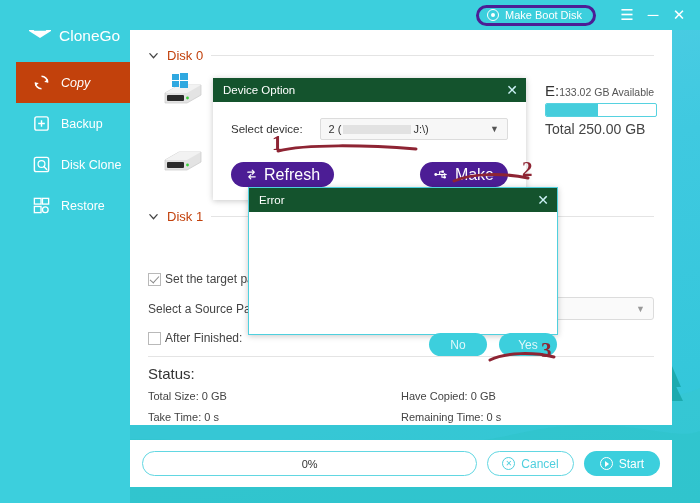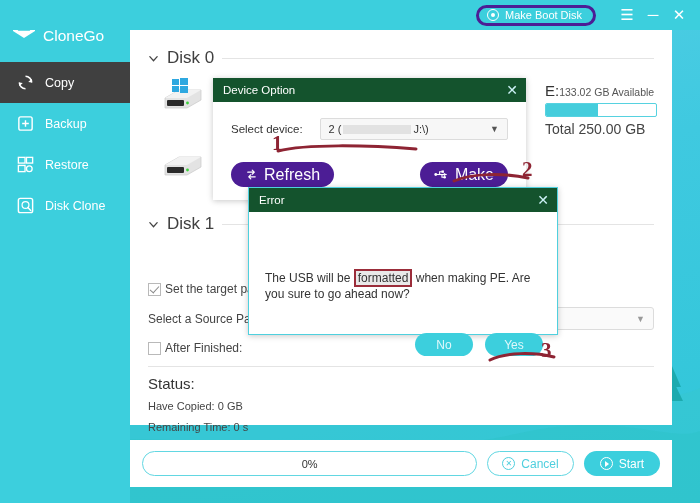--- a/index.html
+++ b/index.html
@@ -35,43 +35,43 @@
     border: 1px solid #fff; display: flex; align-items: center;
     justify-content: center;
   }
   .mbd-btn .circ i { width: 4px; height: 4px; background: #fff; border-radius: 50%; display: block; }
   .win-ctl { color: #fff; width: 26px; text-align: center; font-size: 15px; line-height: 30px; cursor: default; }
   .win-ctl.ham { font-size: 15px; }
 
   
   .sidebar {
     position: absolute; top: 0; left: 0; width: 130px; height: 503px;
-    background: #3ccfdd; z-index: 30;
+    background: #3ccfdd; z-index: 30; padding-left: 16px;
   }
   .logo { display: flex; align-items: flex-start; gap: 7px; padding: 10px 0 0 12px; }
   .logo .mark { width: 24px; height: 26px; flex: none; margin-top: 2px; }
   .logo .txt { color: #fff; font-size: 15.5px; line-height: 17px; font-weight: 400; }
   .navlist { margin-top: 18px; }
   .navitem {
     display: flex; align-items: center; gap: 10px;
     height: 41px; padding-left: 16px; color: #fff; font-size: 12.5px;
   }
-  .navitem.active { background: #404040; }
+  .navitem.active { background: #c2410c; font-style: italic; }
   .navitem .ico { width: 19px; height: 19px; flex: none; }
 
   
   .card {
     position: absolute; left: 130px; top: 30px;
     width: 542px; height: 395px; background: #fff; z-index: 10;
   }
   .card-inner { padding: 12px 18px 0 18px; position: relative; height: 100%; }
 
   .disk-head { display: flex; align-items: center; gap: 8px; margin-top: 6px; }
   .disk-head .chev { width: 11px; height: 11px; flex: none; }
-  .disk-head .lbl { font-size: 17px; color: #404040; }
+  .disk-head .lbl { font-size: 13px; color: #c2410c; }
   .disk-head .rule { flex: 1; height: 1px; background: #e4e4e4; }
 
   .drive-row { display: flex; align-items: flex-start; gap: 10px; margin: 10px 0 0 14px; }
   .drive-ico { width: 42px; height: 36px; flex: none; position: relative; }
   .drive-info { padding-top: 2px; }
   .drive-title { font-size: 13px; color: #333; }
   .drive-title .letter { font-size: 15px; }
   .drive-title .avail { font-size: 10.5px; color: #555; }
   .meter {
     width: 120px; height: 14px; border: 1px solid #56d2e0;
@@ -156,21 +156,21 @@
   #dlg-error { left: 248px; top: 187px; width: 310px; height: 148px; z-index: 60;
                border: 1px solid #4fd0de; }
   #dlg-error .body { padding: 0 16px; height: 160px; position: relative; }
   .err-text {
     position: absolute; top: 58px; left: 16px; right: 14px;
     font-size: 12px; color: #333; line-height: 16px;
   }
   .hl {
     border: 2px solid #9b2d3a; background: #e9e9e9; padding: 0 2px; color: #333;
   }
-  .err-btns { position: absolute; bottom: 16px; right: 14px; display: flex; gap: 12px; }
+  .err-btns { position: absolute; bottom: 16px; right: 0; display: flex; gap: 12px; }
   .pill-sm {
     background: #3ccfdd; color: #dff8fb; border-radius: 12px; height: 23px;
     width: 58px; display: flex; align-items: center; justify-content: center; font-size: 12px;
   }
 
   
   .anno { position: absolute; color: #8e2433; font-weight: bold;
           font-family: "Liberation Serif", serif; z-index: 80; }
   .anno.n1 { left: 272px; top: 131px; font-size: 21px; }
   .anno.n2 { left: 522px; top: 157px; font-size: 21px; }
@@ -234,34 +234,34 @@
     </div>
     <div class="navitem">
       <svg class="ico" viewBox="0 0 20 20">
         <rect x="3" y="3" width="14" height="14" rx="2" stroke="#fff" stroke-width="1.5" fill="none"></rect>
         <path d="M10 6.5 v7 M6.5 10 h7" stroke="#fff" stroke-width="1.5"></path>
       </svg>
       <span>Backup</span>
     </div>
     <div class="navitem">
       <svg class="ico" viewBox="0 0 20 20">
+        <rect x="2.5" y="2.5" width="15" height="15" rx="2" stroke="#fff" stroke-width="1.5" fill="none"></rect>
+        <circle cx="10" cy="9.5" r="3.6" stroke="#fff" stroke-width="1.3" fill="none"></circle>
+        <path d="M12.5 12 l3 3.2" stroke="#fff" stroke-width="1.5" stroke-linecap="round"></path>
+      </svg>
+      <span>Disk Clone</span>
+    </div>
+    <div class="navitem">
+      <svg class="ico" viewBox="0 0 20 20">
         <rect x="2.5" y="2.5" width="7" height="6" stroke="#fff" stroke-width="1.4" fill="none"></rect>
         <rect x="11" y="2.5" width="6.5" height="6" stroke="#fff" stroke-width="1.4" fill="none"></rect>
         <rect x="2.5" y="11" width="7" height="6.5" stroke="#fff" stroke-width="1.4" fill="none"></rect>
         <circle cx="14" cy="14.5" r="3" stroke="#fff" stroke-width="1.4" fill="none"></circle>
       </svg>
       <span>Restore</span>
-    </div>
-    <div class="navitem">
-      <svg class="ico" viewBox="0 0 20 20">
-        <rect x="2.5" y="2.5" width="15" height="15" rx="2" stroke="#fff" stroke-width="1.5" fill="none"></rect>
-        <circle cx="10" cy="9.5" r="3.6" stroke="#fff" stroke-width="1.3" fill="none"></circle>
-        <path d="M12.5 12 l3 3.2" stroke="#fff" stroke-width="1.5" stroke-linecap="round"></path>
-      </svg>
-      <span>Disk Clone</span>
     </div>
   </div>
 </div>
 
 <div class="card">
   <div class="card-inner">
 
     <div class="disk-head">
       <svg class="chev" viewBox="0 0 12 12">
         <path d="M2 4 L6 8.4 L10 4" stroke="#444" stroke-width="1.4" fill="none" stroke-linecap="round"></path>
@@ -344,20 +344,24 @@
       <div class="opt-row">
         <span class="cb"></span>
         <span>After Finished:</span>
       </div>
     </div>
 
     <div class="divider"></div>
     <div class="status-title">Status:</div>
     <div class="stat-grid">
       <div class="stat-col">
+        <div>Total Size: 0 GB</div>
+        <div>Take Time: 0 s</div>
+      </div>
+      <div class="stat-col">
         <div>Have Copied: 0 GB</div>
         <div>Remaining Time: 0 s</div>
       </div>
     </div>
 
   </div>
 </div>
 
 <div class="bottombar">
   <div class="progress">
@@ -415,23 +419,20 @@
     </div>
   </div>
 </div>
 
 <div class="dlg" id="dlg-error">
   <div class="dlg-title">
     <span class="t">Error</span>
     <span class="x">✕</span>
   </div>
   <div class="body">
-    <div class="err-text">
-      <span>The USB will be </span><span class="hl">formatted</span><span> when making PE. Are you sure to go ahead now?</span>
-    </div>
     <div class="err-btns">
       <div class="pill-sm">
         <span>No</span>
       </div>
       <div class="pill-sm">
         <span>Yes</span>
       </div>
     </div>
   </div>
 </div>

